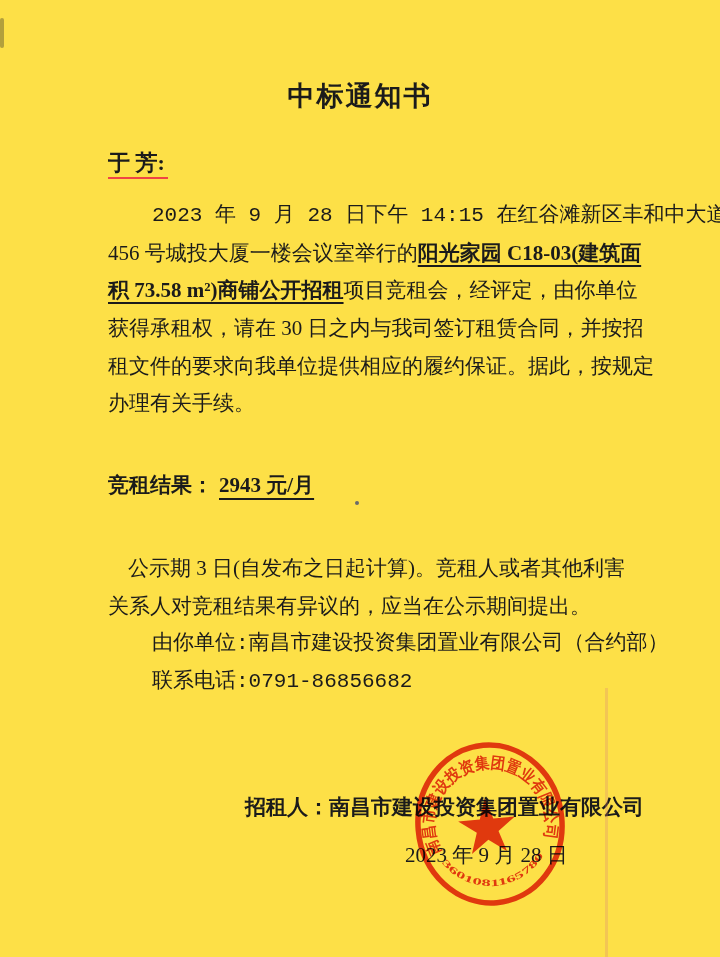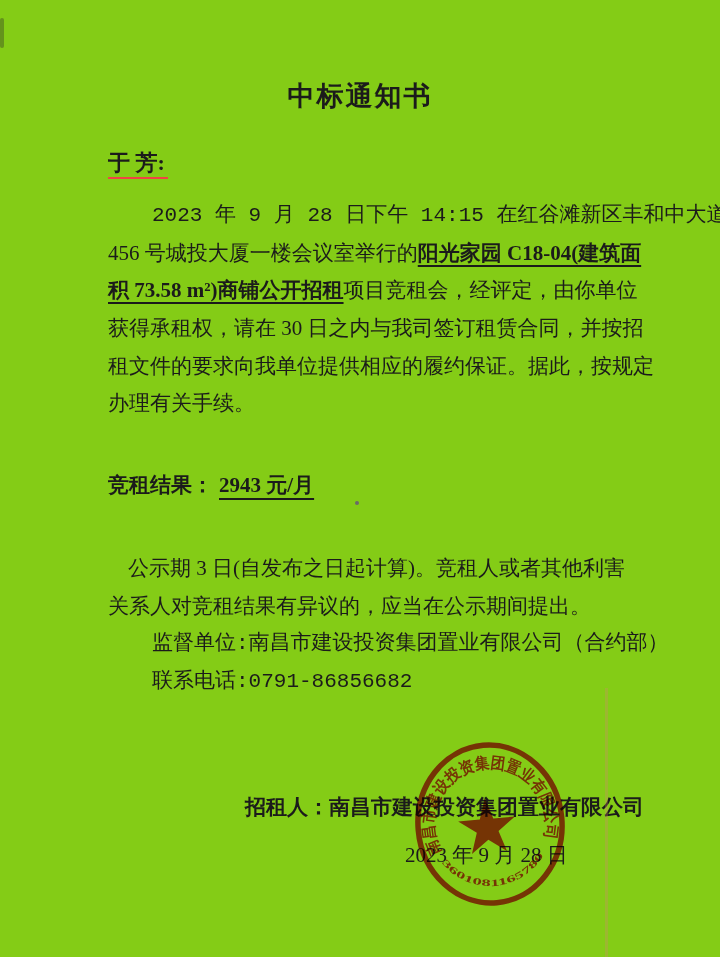--- a/index.html
+++ b/index.html
@@ -1,18 +1,18 @@
 <!DOCTYPE html>
 <html style="--stamp-color: #e03222;"><head>
 <meta charset="utf-8">
 <style>
   html,body { margin:0; padding:0; background:#e9e9e9; }
   .page {
     position:relative; width:720px; height:957px; margin:0 auto;
-    background:#84cc16; overflow:hidden;
+    background:#fde047; overflow:hidden;
     font-family:"Liberation Serif","DejaVu Serif",serif;
     color:#1b1b1b;
   }
   .title {
     position:absolute; top:60px; left:0; width:100%;
     text-align:center; font-size:27px; font-weight:bold; letter-spacing:2px;
   }
   .addressee { position:absolute; left:108px; top:148px; font-size:22px; font-weight:bold; }
   .addressee .u-name { border-bottom:2px solid #ef4444; padding:0 3px 2px 0; }
 
@@ -51,36 +51,36 @@
   <div class="edge-smudge"></div>
 
   <h1 class="title">中标通知书</h1>
 
   <div class="addressee">
     <span class="u-name">于 芳:</span>
   </div>
 
   <div class="para p1">
     <div class="ln ind"><span>2023 年 9 月 28 日下午 14:15 在红谷滩新区丰和中大道</span></div>
-    <div class="ln"><span>456 号城投大厦一楼会议室举行的</span><span class="bu">阳光家园 C18-04(建筑面</span></div>
+    <div class="ln"><span>456 号城投大厦一楼会议室举行的</span><span class="bu">阳光家园 C18-03(建筑面</span></div>
     <div class="ln"><span class="bu">积 73.58 m²)商铺公开招租</span><span>项目竞租会，经评定，由你单位</span></div>
     <div class="ln"><span>获得承租权，请在 30 日之内与我司签订租赁合同，并按招</span></div>
     <div class="ln"><span>租文件的要求向我单位提供相应的履约保证。据此，按规定</span></div>
     <div class="ln"><span>办理有关手续。</span></div>
   </div>
 
   <div class="result">
     <span>竞租结果：</span><span class="val">2943 元/月</span>
   </div>
   <div class="stray-dot"></div>
 
   <div class="para p2">
     <div class="ln ind2"><span>公示期 3 日(自发布之日起计算)。竞租人或者其他利害</span></div>
     <div class="ln"><span>关系人对竞租结果有异议的，应当在公示期间提出。</span></div>
-    <div class="ln ind"><span>监督单位:南昌市建设投资集团置业有限公司（合约部）</span></div>
+    <div class="ln ind"><span>由你单位:南昌市建设投资集团置业有限公司（合约部）</span></div>
     <div class="ln ind"><span>联系电话:0791-86856682</span></div>
   </div>
 
   <div class="issuer">
     <span>招租人：</span><span>南昌市建设投资集团置业有限公司</span>
   </div>
 
   <div class="date-line">2023 年 9 月 28 日</div>
 
   <svg class="stamp" width="184" height="184" viewBox="-92 -92 184 184">

